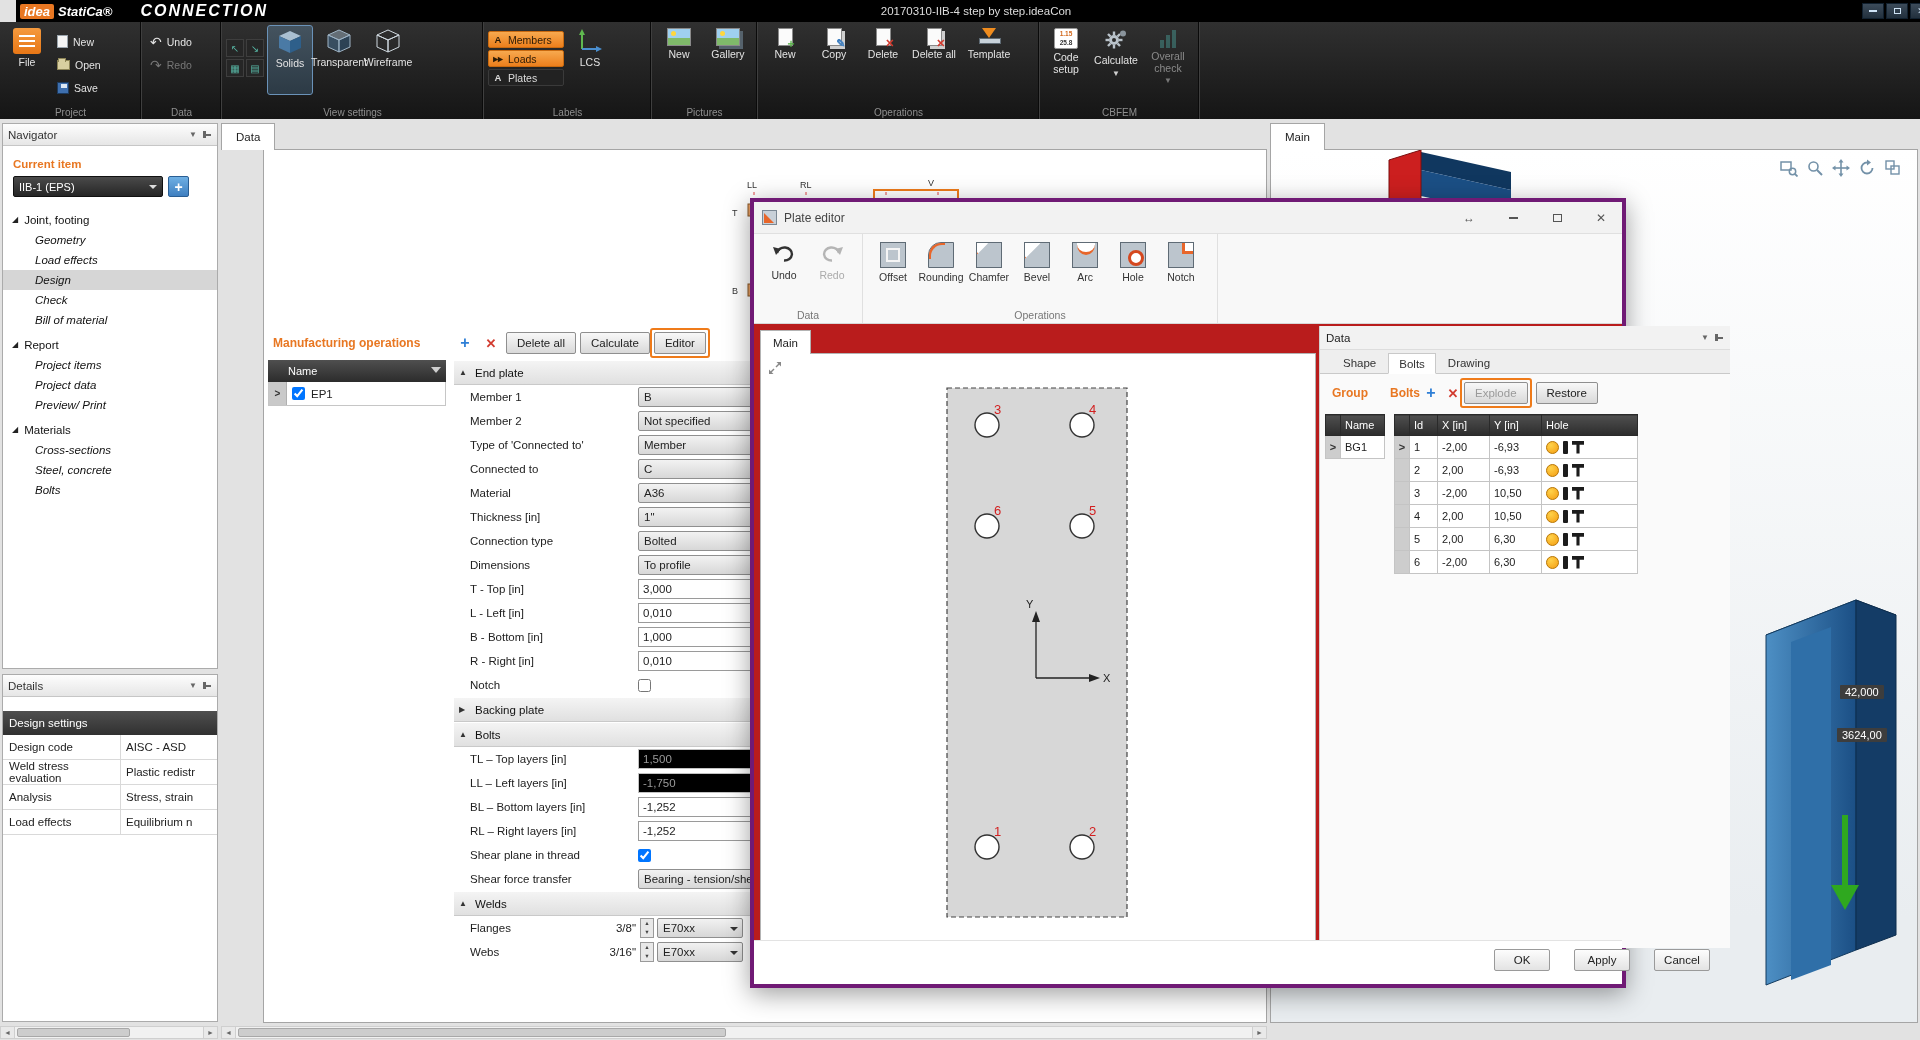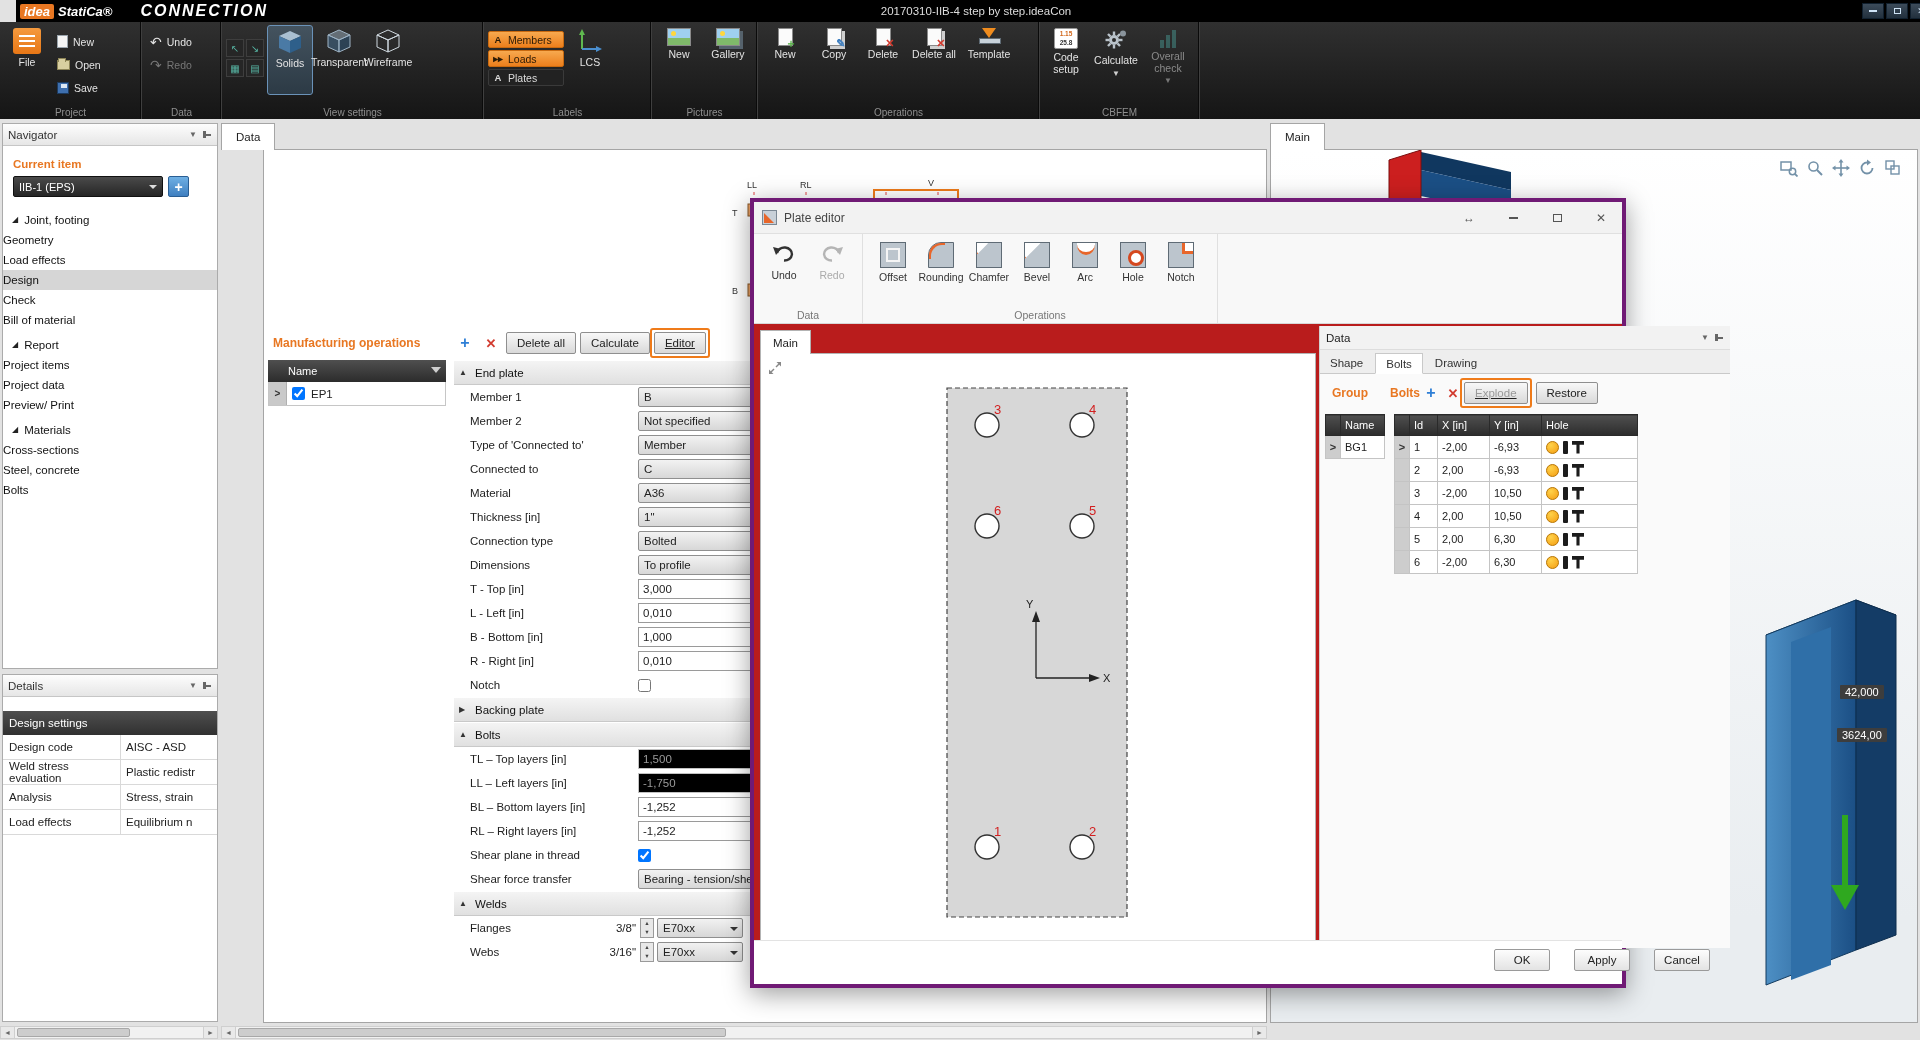--- a/index.html
+++ b/index.html
@@ -74,42 +74,42 @@
   
   .nav-body { position:absolute; inset:22px 0 0 0; background:#fff; overflow:hidden; }
   .cur-item { color:#e87722; font-weight:bold; font-size:11.5px; margin:12px 0 6px 10px; }
   .cur-row { display:flex; align-items:center; gap:5px; margin-left:10px; }
   .dark-combo { width:150px; height:21px; background:linear-gradient(#4a4a4a,#262626); border:1px solid #111; border-radius:2px; color:#fff; font-size:11px; display:flex; align-items:center; padding:0 5px; position:relative; }
   .dark-combo::after { content:""; position:absolute; right:5px; top:8px; border:4px solid transparent; border-top-color:#ddd; }
   .plus-btn { width:21px; height:21px; background:linear-gradient(#6fb0e4,#3f7fc0); border:1px solid #2a5e93; border-radius:2px; color:#fff; font-weight:bold; font-size:14px; line-height:1; display:flex; align-items:center; justify-content:center; }
   .nav-tree { margin-top:12px; }
   .tree-parent { display:flex; align-items:center; gap:6px; height:21px; padding-left:9px; font-size:11.5px; color:#111; margin-top:4px; }
   .texp { font-size:8px; color:#222; }
-  .tree-child { height:20px; display:flex; align-items:center; font-size:11.5px; color:#111; cursor:default; }
+  .tree-child { height:20px; display:flex; align-items:center; padding-left:32px; font-size:11.5px; color:#111; cursor:default;font-style:italic; }
   .tree-child.selected { background:#d6d6d6; }
 
   
   .det-body { position:absolute; inset:22px 0 0 0; background:#fff; }
   .det-header { margin-top:14px; height:24px; background:linear-gradient(#4f4f4f,#303030); color:#fff; display:flex; align-items:center; padding-left:6px; font-size:11.5px; }
   .det-row { display:flex; height:25px; border-bottom:1px solid #d9d9d9; font-size:11.5px; align-items:center; }
   .det-row .dl { width:118px; padding-left:6px; border-right:1px solid #d9d9d9; height:100%; display:flex; align-items:center; }
   .det-row .dv { flex:1; padding-left:5px; white-space:nowrap; overflow:hidden; }
 
   
   .tabstrip-tab { position:absolute; top:0; height:27px; background:#fff; border:1px solid #a5a5a5; border-bottom:none; display:flex; align-items:center; padding:0 14px; font-size:11.5px; z-index:3; }
   .panel-body { position:absolute; top:26px; left:0; right:0; bottom:0; background:#fff; border:1px solid #a5a5a5;margin-left:42px; }
 
   
   .mfg-title { position:absolute; left:9px; top:186px; color:#e87722; font-weight:bold; font-size:12px; }
   .tool-row { position:absolute; left:190px; top:182px; display:flex; align-items:center; gap:4px; }
   .flat-ic { width:22px; height:22px; display:flex; align-items:center; justify-content:center; font-weight:bold; cursor:default; }
   .flat-ic.plus { color:#2f7fd6; font-size:16px; }
   .flat-ic.del { color:#d23b2f; font-size:13px; }
   .gbtn { height:22px; padding:0 10px; background:linear-gradient(#f8f8f8,#d9d9d9); border:1px solid #8f8f8f; border-radius:2px; font-size:11.5px; display:flex; align-items:center; cursor:default; }
-  .hl-orange { position:relative;text-decoration:underline; }
+  .hl-orange { position:relative; }
   .hl-orange::after { content:""; position:absolute; inset:-5px; border:2px solid #ef7b1a; border-radius:3px; pointer-events:none; }
   .mtable { position:absolute; left:4px; top:210px; width:178px; }
   .mhead { height:22px; background:linear-gradient(#4f4f4f,#2c2c2c); color:#fff; display:flex; align-items:center; font-size:11px; padding-left:20px; position:relative; }
   .funnel { position:absolute; right:5px; top:7px; width:0; height:0; border-left:5px solid transparent; border-right:5px solid transparent; border-top:6px solid #cfcfcf; }
   .mrow { height:24px; display:flex; align-items:center; border:1px solid #c6c6c6; border-top:none; background:#fff; }
   .gutcell { width:18px; height:100%; background:#c9c9c9; border-right:1px solid #b0b0b0; display:flex; align-items:center; justify-content:center; font-size:10px; font-weight:bold; color:#333; }
   .mname { margin-left:6px; font-size:11.5px; }
   .cbx { width:13px; height:13px; margin-left:5px; }
 
   .pgrid { position:absolute; left:190px; top:210px; width:382px; }
@@ -150,21 +150,21 @@
   .op-bevel::after { content:""; position:absolute; left:-10px; top:-10px; width:20px; height:20px; background:#fff; border-bottom:3px solid #e8662a; transform:rotate(45deg); }
   .op-arc::after { content:""; position:absolute; left:4px; top:-9px; width:18px; height:18px; border-radius:50%; background:#fff; border-bottom:3px solid #e8662a; }
   .op-hole::after { content:""; position:absolute; left:7px; top:7px; width:10px; height:10px; border-radius:50%; border:3px solid #d5481f; background:#fff; }
   .op-notch::after { content:""; position:absolute; right:-2px; top:-2px; width:10px; height:10px; background:#fff; border-left:3px solid #e8662a; border-bottom:3px solid #e8662a; }
   .canvas-wrap { position:absolute; left:6px; top:128px; width:556px; height:618px; }
   .canvas-body { position:absolute; top:23px; left:0; right:0; bottom:0; background:#fff; border:1px solid #b3b3b3; }
   .ctab { position:absolute; top:0; left:0; height:24px; background:#fff; border:1px solid #b3b3b3; border-bottom:none; padding:0 12px; display:flex; align-items:center; font-size:11.5px; z-index:2; }
   .fit-ic { position:absolute; left:7px; top:7px; z-index:2; }
   .rpanel { position:absolute; left:565px; top:124px; width:411px; height:622px; background:#fafafa; border-left:1px solid #d0d0d0; }
   .rp-head { height:24px; display:flex; align-items:center; padding:0 6px; font-size:11.5px; background:#f2f2f2; border-bottom:1px solid #ddd; }
-  .rp-tabs { height:24px; display:flex; align-items:flex-end; gap:2px; padding-left:0; background:#eee; border-bottom:1px solid #c9c9c9; }
+  .rp-tabs { height:24px; display:flex; align-items:flex-end; gap:2px; padding-left:13px; background:#eee; border-bottom:1px solid #c9c9c9; }
   .rtab { height:21px; padding:0 10px; display:flex; align-items:center; font-size:11.5px; color:#333; cursor:default; }
   .rtab.active { background:#fff; border:1px solid #c9c9c9; border-bottom:1px solid #fff; margin-bottom:-1px; }
   .rp-controls { display:flex; align-items:center; margin-top:8px; padding-left:12px; }
   .olabel { color:#e87722; font-weight:bold; font-size:12px; }
   .rp-tables { display:flex; margin-top:10px; padding-left:5px; gap:9px; align-items:flex-start; }
   table.dtable { border-collapse:collapse; font-size:11px; background:#fff; }
   table.dtable th { background:linear-gradient(#4f4f4f,#2c2c2c); color:#fff; font-weight:normal; height:21px; padding:0 4px; text-align:left; border:1px solid #2a2a2a; }
   table.dtable td { border:1px solid #c4c4c4; height:23px; padding:0 4px; }
   td.gut, th.gut { width:15px; background:#cdcdcd !important; border-right:1px solid #b0b0b0; text-align:center; font-weight:bold; color:#333; padding:0 !important; }
   th.gut { background:linear-gradient(#4f4f4f,#2c2c2c) !important; }

